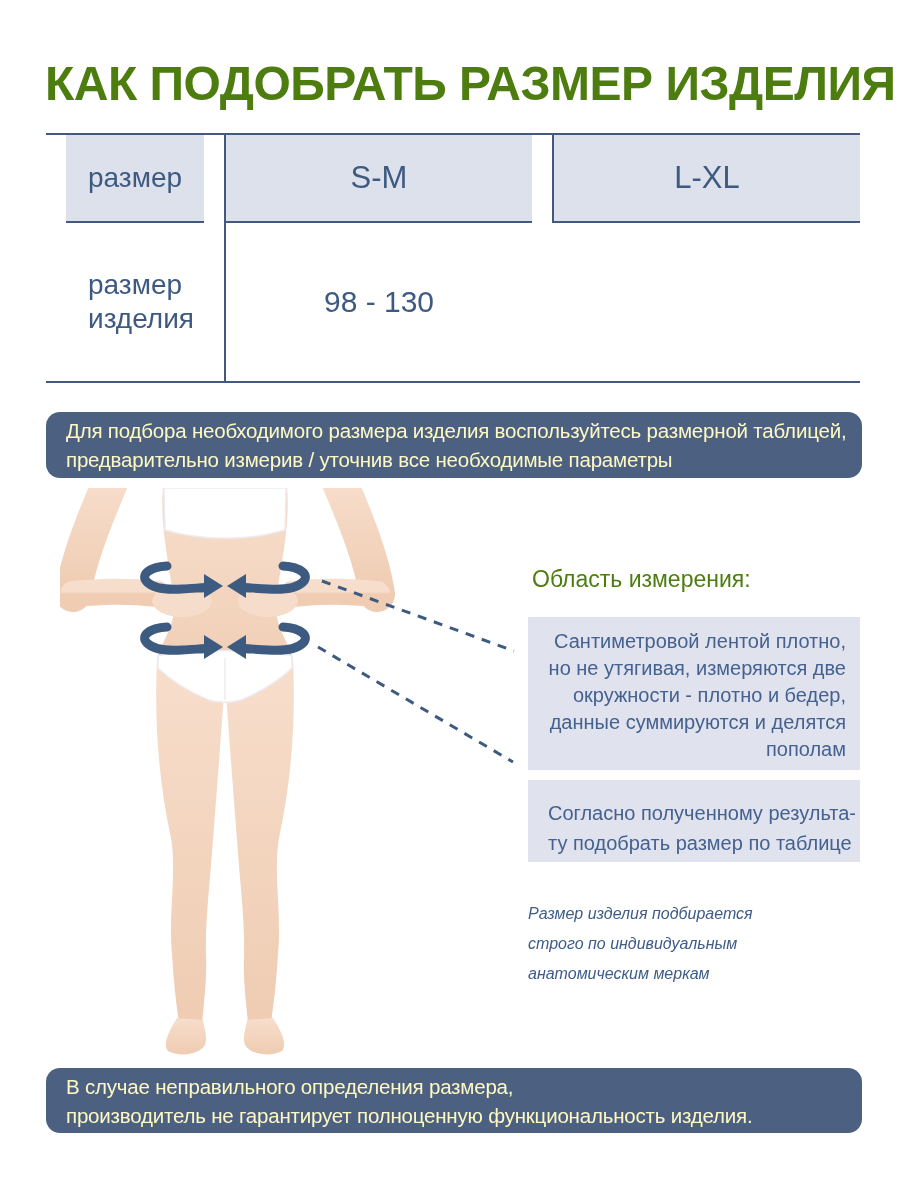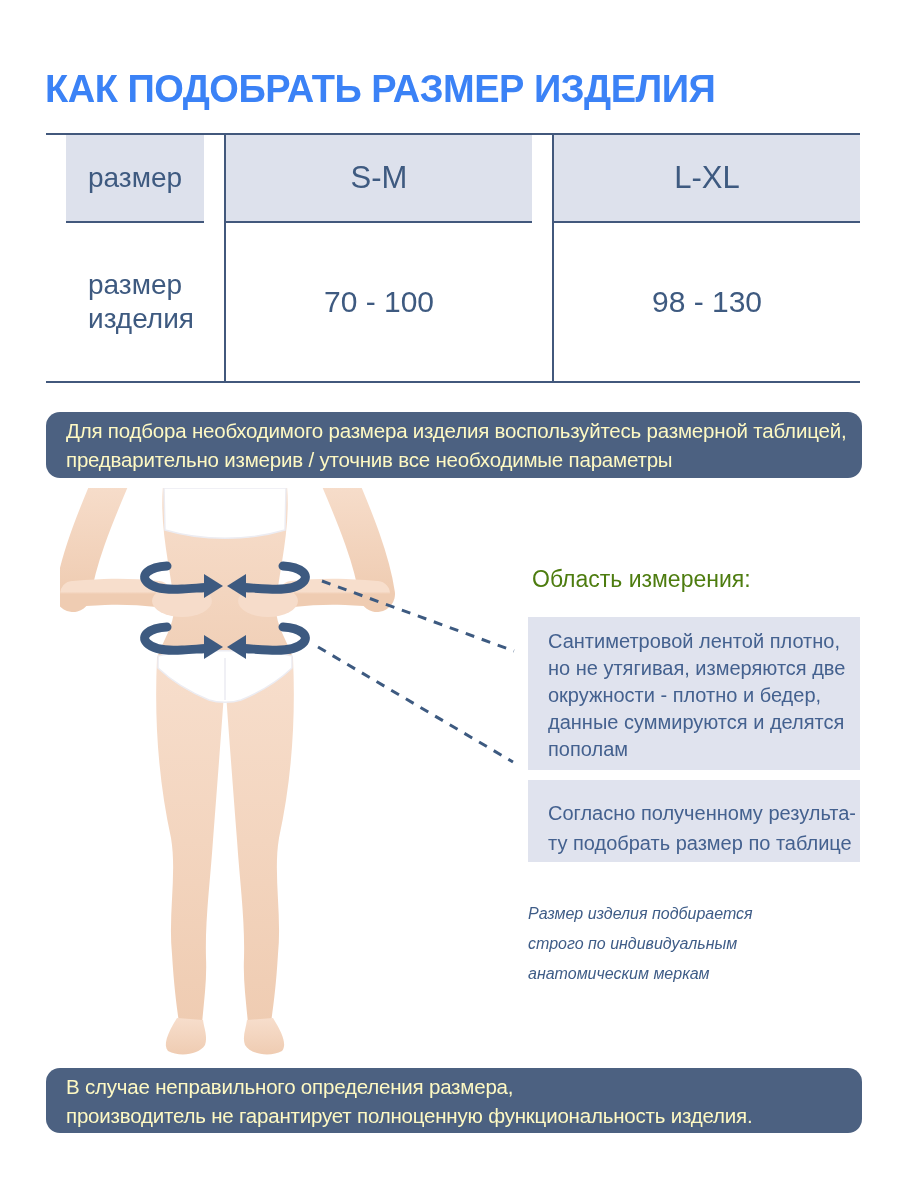--- a/index.html
+++ b/index.html
@@ -4,23 +4,23 @@
 <style>
   html,body { margin:0; padding:0; background:#ffffff; }
   .page {
     position:relative; width:900px; height:1200px; margin:0 auto;
     background:#ffffff; overflow:hidden;
     font-family:"Liberation Sans", sans-serif;
     -webkit-font-smoothing:antialiased;
   }
   
   .page-title {
-    position:absolute; left:45px; top:68px;
-    font-size:38px; font-weight:bold; letter-spacing:-0.5px;
-    color:#3b82f6; white-space:nowrap;
+    position:absolute; left:45px; top:56px;
+    font-size:48px; font-weight:bold; letter-spacing:-0.5px;
+    color:#4d7c0f; white-space:nowrap;
   }
   
   .size-table {
     position:absolute; left:46px; top:133px; width:814px;
     display:grid; grid-template-columns:158px 328px 328px;
     border-top:2px solid #42587c; border-bottom:2px solid #42587c;
     color:#3e5a80;
   }
   .size-table .cell { display:flex; align-items:center; box-sizing:border-box;margin-left:20px; }
   .size-table .hdr { height:88px; background:#dde1ec; border-bottom:2px solid #42587c; }
@@ -44,21 +44,21 @@
   .dash-overlay { position:absolute; left:0; top:0; pointer-events:none; }
   
   .measure-heading {
     position:absolute; left:532px; top:566px;
     font-size:23px; color:#4d7c0f; white-space:nowrap;
   }
   .measure-box {
     position:absolute; left:528px; width:332px; box-sizing:border-box;
     background:#e0e3ee; color:#44618f;
   }
-  .box1 { top:617px; height:153px; padding:11px 14px 0 20px; }
+  .box1 { top:617px; height:153px; padding:11px 14px 0 20px;text-align:right; }
   .box1 .bline { white-space:nowrap; font-size:20px; line-height:27px; }
   .box2 { top:780px; height:82px; padding:18px 14px 0 20px; }
   .box2 .bline { white-space:nowrap; font-size:20px; line-height:30px; }
   .fitting-note {
     position:absolute; left:528px; top:899px;
     color:#3e5c87;
   }
   .fitting-note .nline { white-space:nowrap; font-size:16px; line-height:30px;font-style:italic; }
 </style>
 </head>
@@ -66,21 +66,20 @@
 
 <div class="page">
 
   <div class="page-title">КАК ПОДОБРАТЬ РАЗМЕР ИЗДЕЛИЯ</div>
 
   <div class="size-table">
     <div class="cell hdr c1 label-cell">размер</div>
     <div class="cell hdr c2 size-cell">S-M</div>
     <div class="cell hdr c3 size-cell">L-XL</div>
     <div class="cell bdy c1 label-cell">размер изделия</div>
-    <div class="cell bdy c2 val-cell">70 - 100</div>
     <div class="cell bdy c3 val-cell">98 - 130</div>
   </div>
 
   <div class="banner info-banner">
     <div class="line">Для подбора необходимого размера изделия воспользуйтесь размерной таблицей,</div>
     <div class="line">предварительно измерив / уточнив все необходимые параметры</div>
   </div>
 
   <svg class="figure-svg" width="460" height="575" viewBox="0 0 460 575" xmlns="http://www.w3.org/2000/svg">
     <defs>

